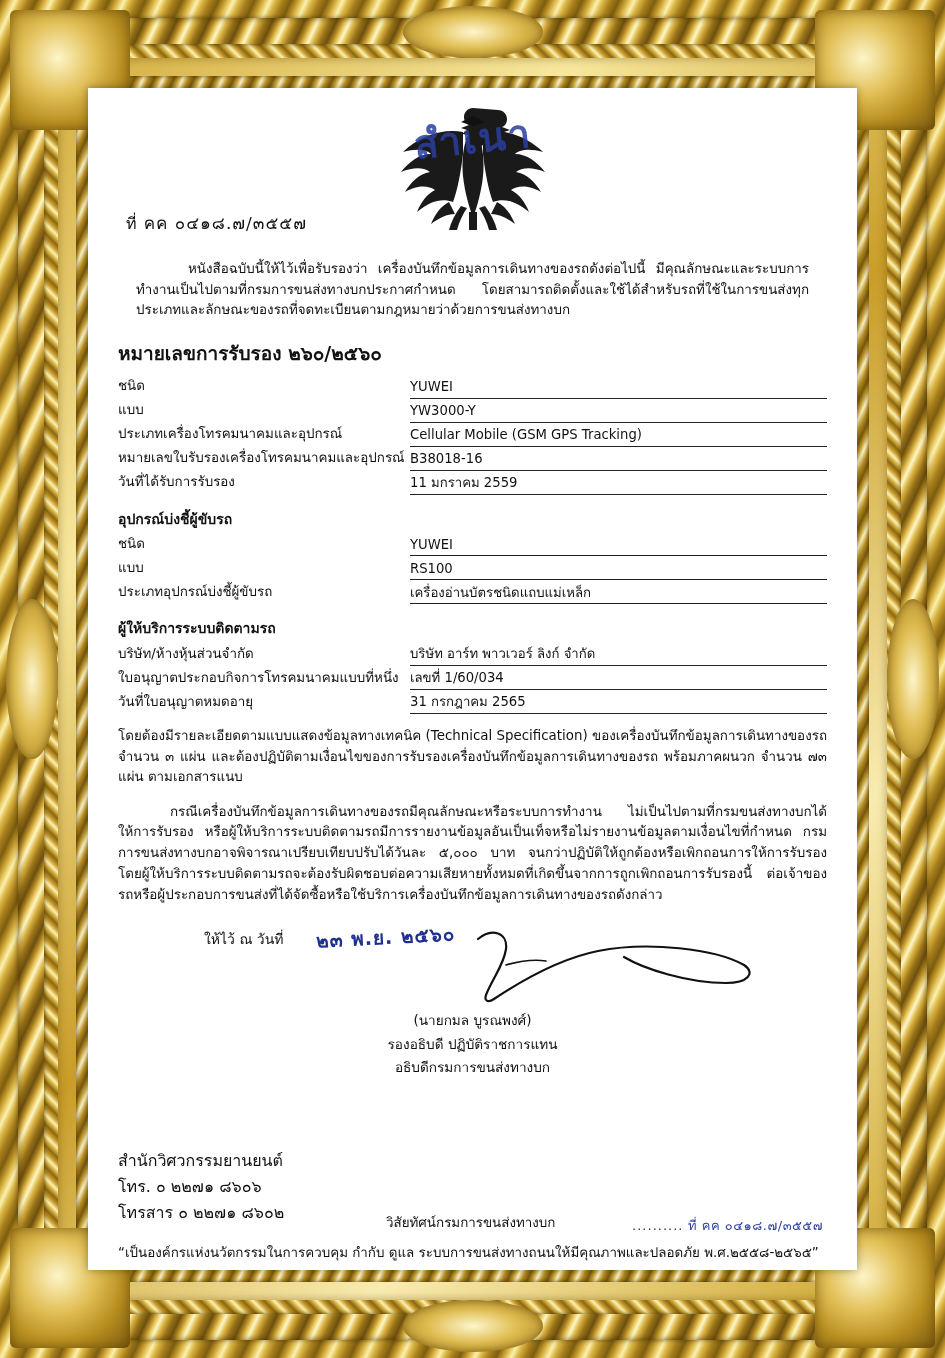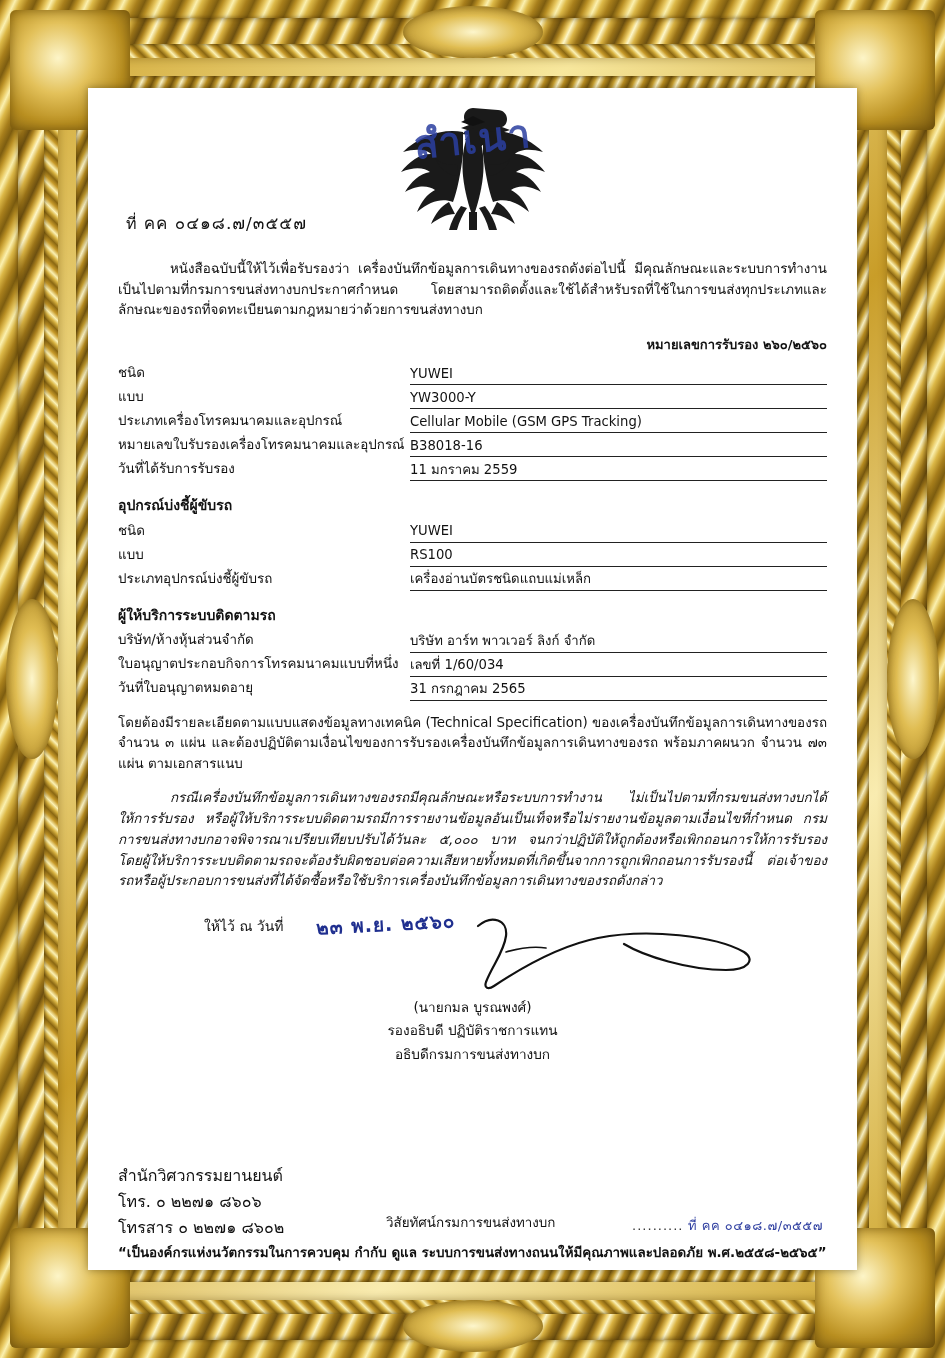--- a/index.html
+++ b/index.html
@@ -112,45 +112,45 @@
   }
   .doc-no .handwrite{
     font-family:"DejaVu Serif","Liberation Serif",serif;
     font-size:17px;
   }
   .issuer{
     text-align:left;font-size:13.6px;line-height:1.7;padding-right:22px;white-space:nowrap;
   }
 
   .body-para{margin-top:22px;text-align:justify;}
-  .body-para p{margin:0;}
+  .body-para p{margin:18px;}
   .indent{text-indent:52px;}
 
   .cert-no{
-    text-align:right;font-weight:700;margin-top:14px;margin-bottom:6px;font-size:13px;
+    text-align:left;font-weight:700;margin-top:14px;margin-bottom:6px;font-size:19px;
   }
 
   .section-title{font-weight:700;margin-top:10px;margin-bottom:2px;font-size:14px;}
   .section-title.sub{margin-top:14px;}
 
   table.fields{width:100%;border-collapse:collapse;}
   table.fields td{padding:1px 0;vertical-align:bottom;}
   td.label{width:292px;white-space:nowrap;font-size:13.4px;}
   td.value{
     position:relative;
     border-bottom:1px solid #222;
     height:21px;
     padding-left:6px;
     font-size:13.2px;
     font-family:"DejaVu Sans","Liberation Sans",sans-serif;
   }
   td.value .v{position:relative;top:1px;}
 
   .para2{margin-top:12px;text-align:justify;}
-  .para3{margin-top:0;text-align:justify;font-style:italic;}
+  .para3{margin-top:0;text-align:justify;}
 
   .signblock{margin-top:18px;position:relative;height:190px;}
   .date-line{
     margin-left:86px;font-size:14px;white-space:nowrap;
   }
   .date-stamp{
     display:inline-block;margin-left:28px;color:#1f2f8f;
     font-weight:700;font-size:19px;letter-spacing:1px;transform:rotate(-3deg);
   }
   .signature{
@@ -164,21 +164,21 @@
   }
   .footer-left{font-size:16px;line-height:1.6;}
   .footer-mid{
     position:absolute;left:268px;bottom:30px;font-size:13.4px;
   }
   .footer-right{
     position:absolute;right:4px;bottom:28px;font-size:13px;color:#2f3fa0;
     letter-spacing:.5px;
   }
   .motto{
-    margin-top:3px;font-size:13.4px;white-space:nowrap;font-weight:bold;
+    margin-top:18px;font-size:13.4px;white-space:nowrap;
   }
   .dotline{letter-spacing:1px;color:#333;}
 </style>
 </head>
 <body>
 
 <div class="frame">
   <div class="frame-inner-bevel"></div>
   <div class="frame-rope"></div>
   <div class="frame-flat"></div>

